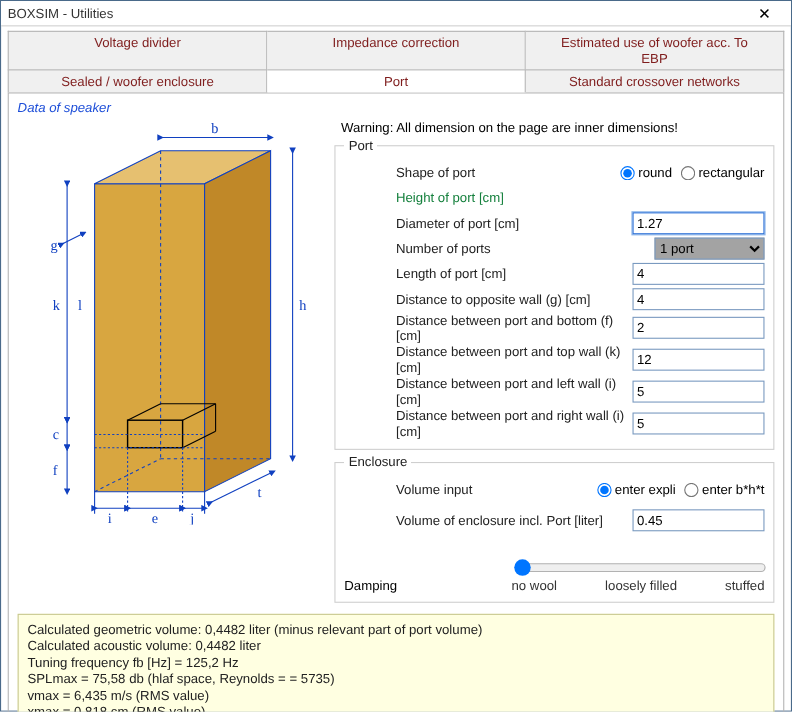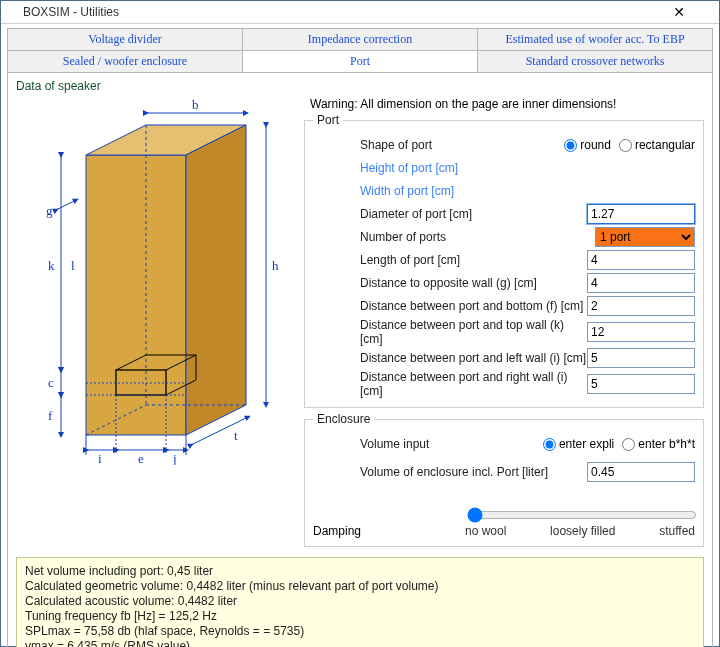--- a/index.html
+++ b/index.html
@@ -1,49 +1,49 @@
 <!DOCTYPE html>
 <html><head>
 <meta charset="utf-8">
 <style>
   * { box-sizing: border-box; font-family: "Segoe UI", Tahoma, sans-serif; font-size: 12px; }
   body { margin: 0; background: #fff; }
   .window { width: 720px; height: 647px; border: 1px solid #4a6a8a; display: flex; flex-direction: column; }
-  .titlebar { height: 28px; background: #fff; border-bottom: 1px solid #d0d0d0; display: flex; align-items: center; padding: 0 22px; }
+  .titlebar { height: 28px; background: #fff; border-bottom: 1px solid #d0d0d0; display: flex; align-items: center; padding: 0 6px; }
   .titlebar .title { flex: 1; color: #333; font-size: 12px; }
   .titlebar .close { width: 36px; height: 22px; display:flex; align-items:center; justify-content:center; font-size:14px; font-family: Arial; }
 
   .tabs-outer { padding: 4px 6px 0 6px; }
   .tabrow { display:flex; }
-  .tab { flex:1; text-align:center; padding:3px 21px; border:1px solid #b5b5b5; border-bottom:none; background:#f0f0f0; color:#1d4ed8; cursor:default; font-size:12px;font-family:Liberation Serif, serif; }
+  .tab { flex:1; text-align:center; padding:3px 21px; border:1px solid #b5b5b5; border-bottom:none; background:#f0f0f0; color:#7f1d1d; cursor:default; font-size:12px; }
   .tab + .tab { border-left:none; }
   .tab.active { background:#fff; position:relative; z-index:2; }
   .tabrow.second .tab { border-top:1px solid #b5b5b5; }
   .tabbody { border:1px solid #b5b5b5; padding:4px 8px 8px 8px; flex:1; display:flex; flex-direction:column; }
 
-  .section-label { color:#14532d; font-size:12px; padding:2px 0 2px 0; }
+  .section-label { color:#1d4ed8; font-size:12px; padding:2px 0 2px 0;font-style:italic; }
 
   .upperrow { display:flex; gap:8px; }
   .diagram-col { width:280px; }
   .form-col { flex:1; }
 
   .diagram-box { width:270px; height:370px; position:relative; }
   .diagram-box svg text { font-family: "Segoe UI"; font-size:13px; fill:#1040c0; }
 
   .warning { font-weight:normal; color:#000; padding:2px 0 2px 6px; }
 
   fieldset { border:1px solid #cfcfcf; border-radius:0; margin:0 0 4px 0; padding:6px 8px 8px 8px; }
   legend { padding:0 4px; color:#222; }
 
   .row { display:flex; align-items:center; min-height:22px; margin:1px 0; }
   .row .lbl { flex:1; color:#222;margin-left:47px; }
-  .row .lbl.disabled { color:#3b82f6; }
-  .row input[type=text] { width:108px; height:20px; border:1px solid #7a9ac0; padding:1px 3px; font-size:12px; }
+  .row .lbl.disabled { color:#15803d; }
+  .row input[type=text] { width:120px; height:20px; border:1px solid #7a9ac0; padding:1px 3px; font-size:12px; }
   .row input[type=text].focused { border:1px solid #2a6fd6; box-shadow:0 0 0 1px #8db6ea; }
-  .row select { width:100px; height:20px; border:1px solid #7a9ac0; font-size:12px; background:#f97316; }
+  .row select { width:100px; height:20px; border:1px solid #7a9ac0; font-size:12px; background:#a3a3a3; }
 
   .radios { display:flex; gap:8px;align-items:center; }
   .radios label { display:flex; align-items:center; gap:3px; }
   .radios input[type=radio] { margin:0; }
 
   .slider-row { display:flex; align-items:flex-end; margin-top:4px; }
   .slider-row .lbl { flex:1; }
   .slider-wrap { width:230px; }
   .slider-wrap input[type=range] { width:100%; }
   .slider-marks { display:flex; justify-content:space-between; font-size:11px; color:#333; margin-top:-2px; }
@@ -159,23 +159,20 @@
                 <label>
                     <input type="radio" name="shape" style="">
                     <span>rectangular</span>
                   </label>
               </div>
             </div>
 
             <div class="row">
                 <div class="lbl disabled">Height of port [cm]</div>
               </div>
-            <div class="row">
-                <div class="lbl disabled">Width of port [cm]</div>
-              </div>
 
             <div class="row">
               <div class="lbl">Diameter of port [cm]</div>
               <input type="text" class="focused" value="1.27" style="">
             </div>
             <div class="row">
               <div class="lbl">Number of ports</div>
               <select><option>1 port</option></select>
             </div>
             <div class="row">
@@ -233,21 +230,20 @@
                   <span>loosely filled</span>
                   <span>stuffed</span>
                 </div>
               </div>
             </div>
           </fieldset>
         </div>
       </div>
 
       <div class="results">
-        <div>Net volume including port: 0,45 liter</div>
         <div>Calculated geometric volume: 0,4482 liter (minus relevant part of port volume)</div>
         <div>Calculated acoustic volume: 0,4482 liter</div>
         <div>Tuning frequency fb [Hz] = 125,2 Hz</div>
         <div>SPLmax = 75,58 db (hlaf space, Reynolds =  = 5735)</div>
         <div>vmax = 6,435 m/s (RMS value)</div>
         <div>xmax = 0,818 cm (RMS value)</div>
       </div>
     </div>
   </div>
 </div>

